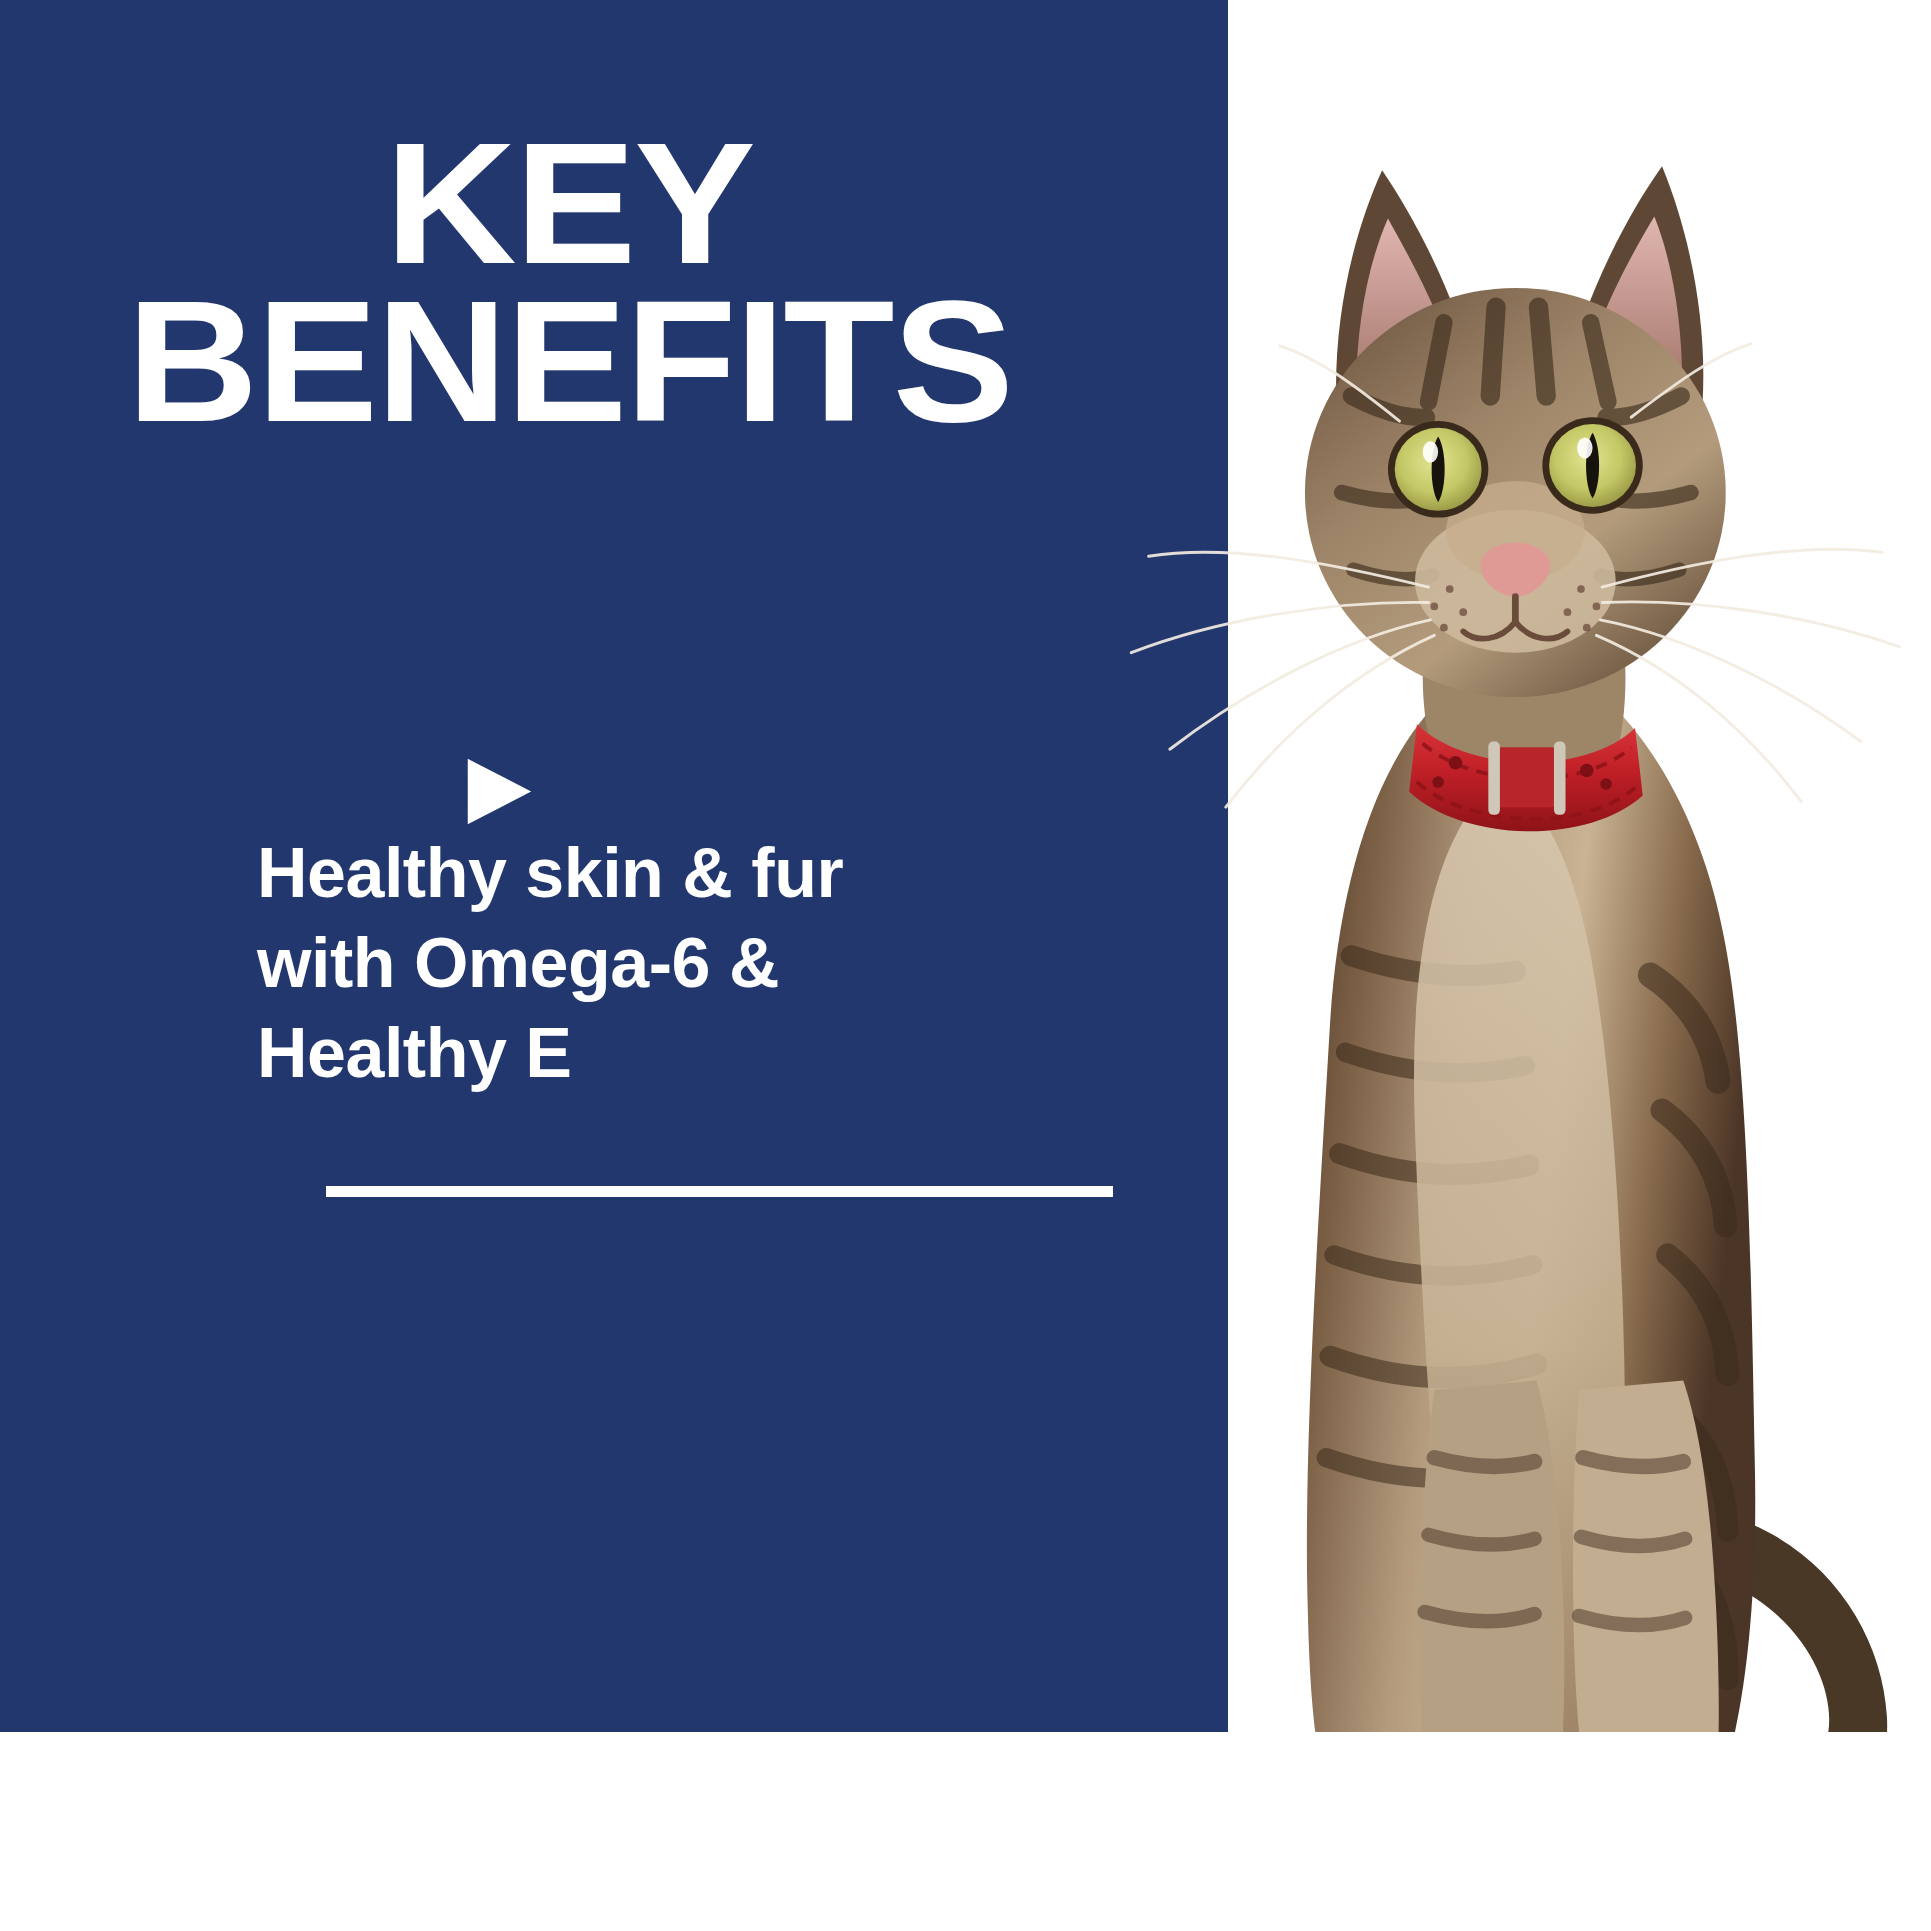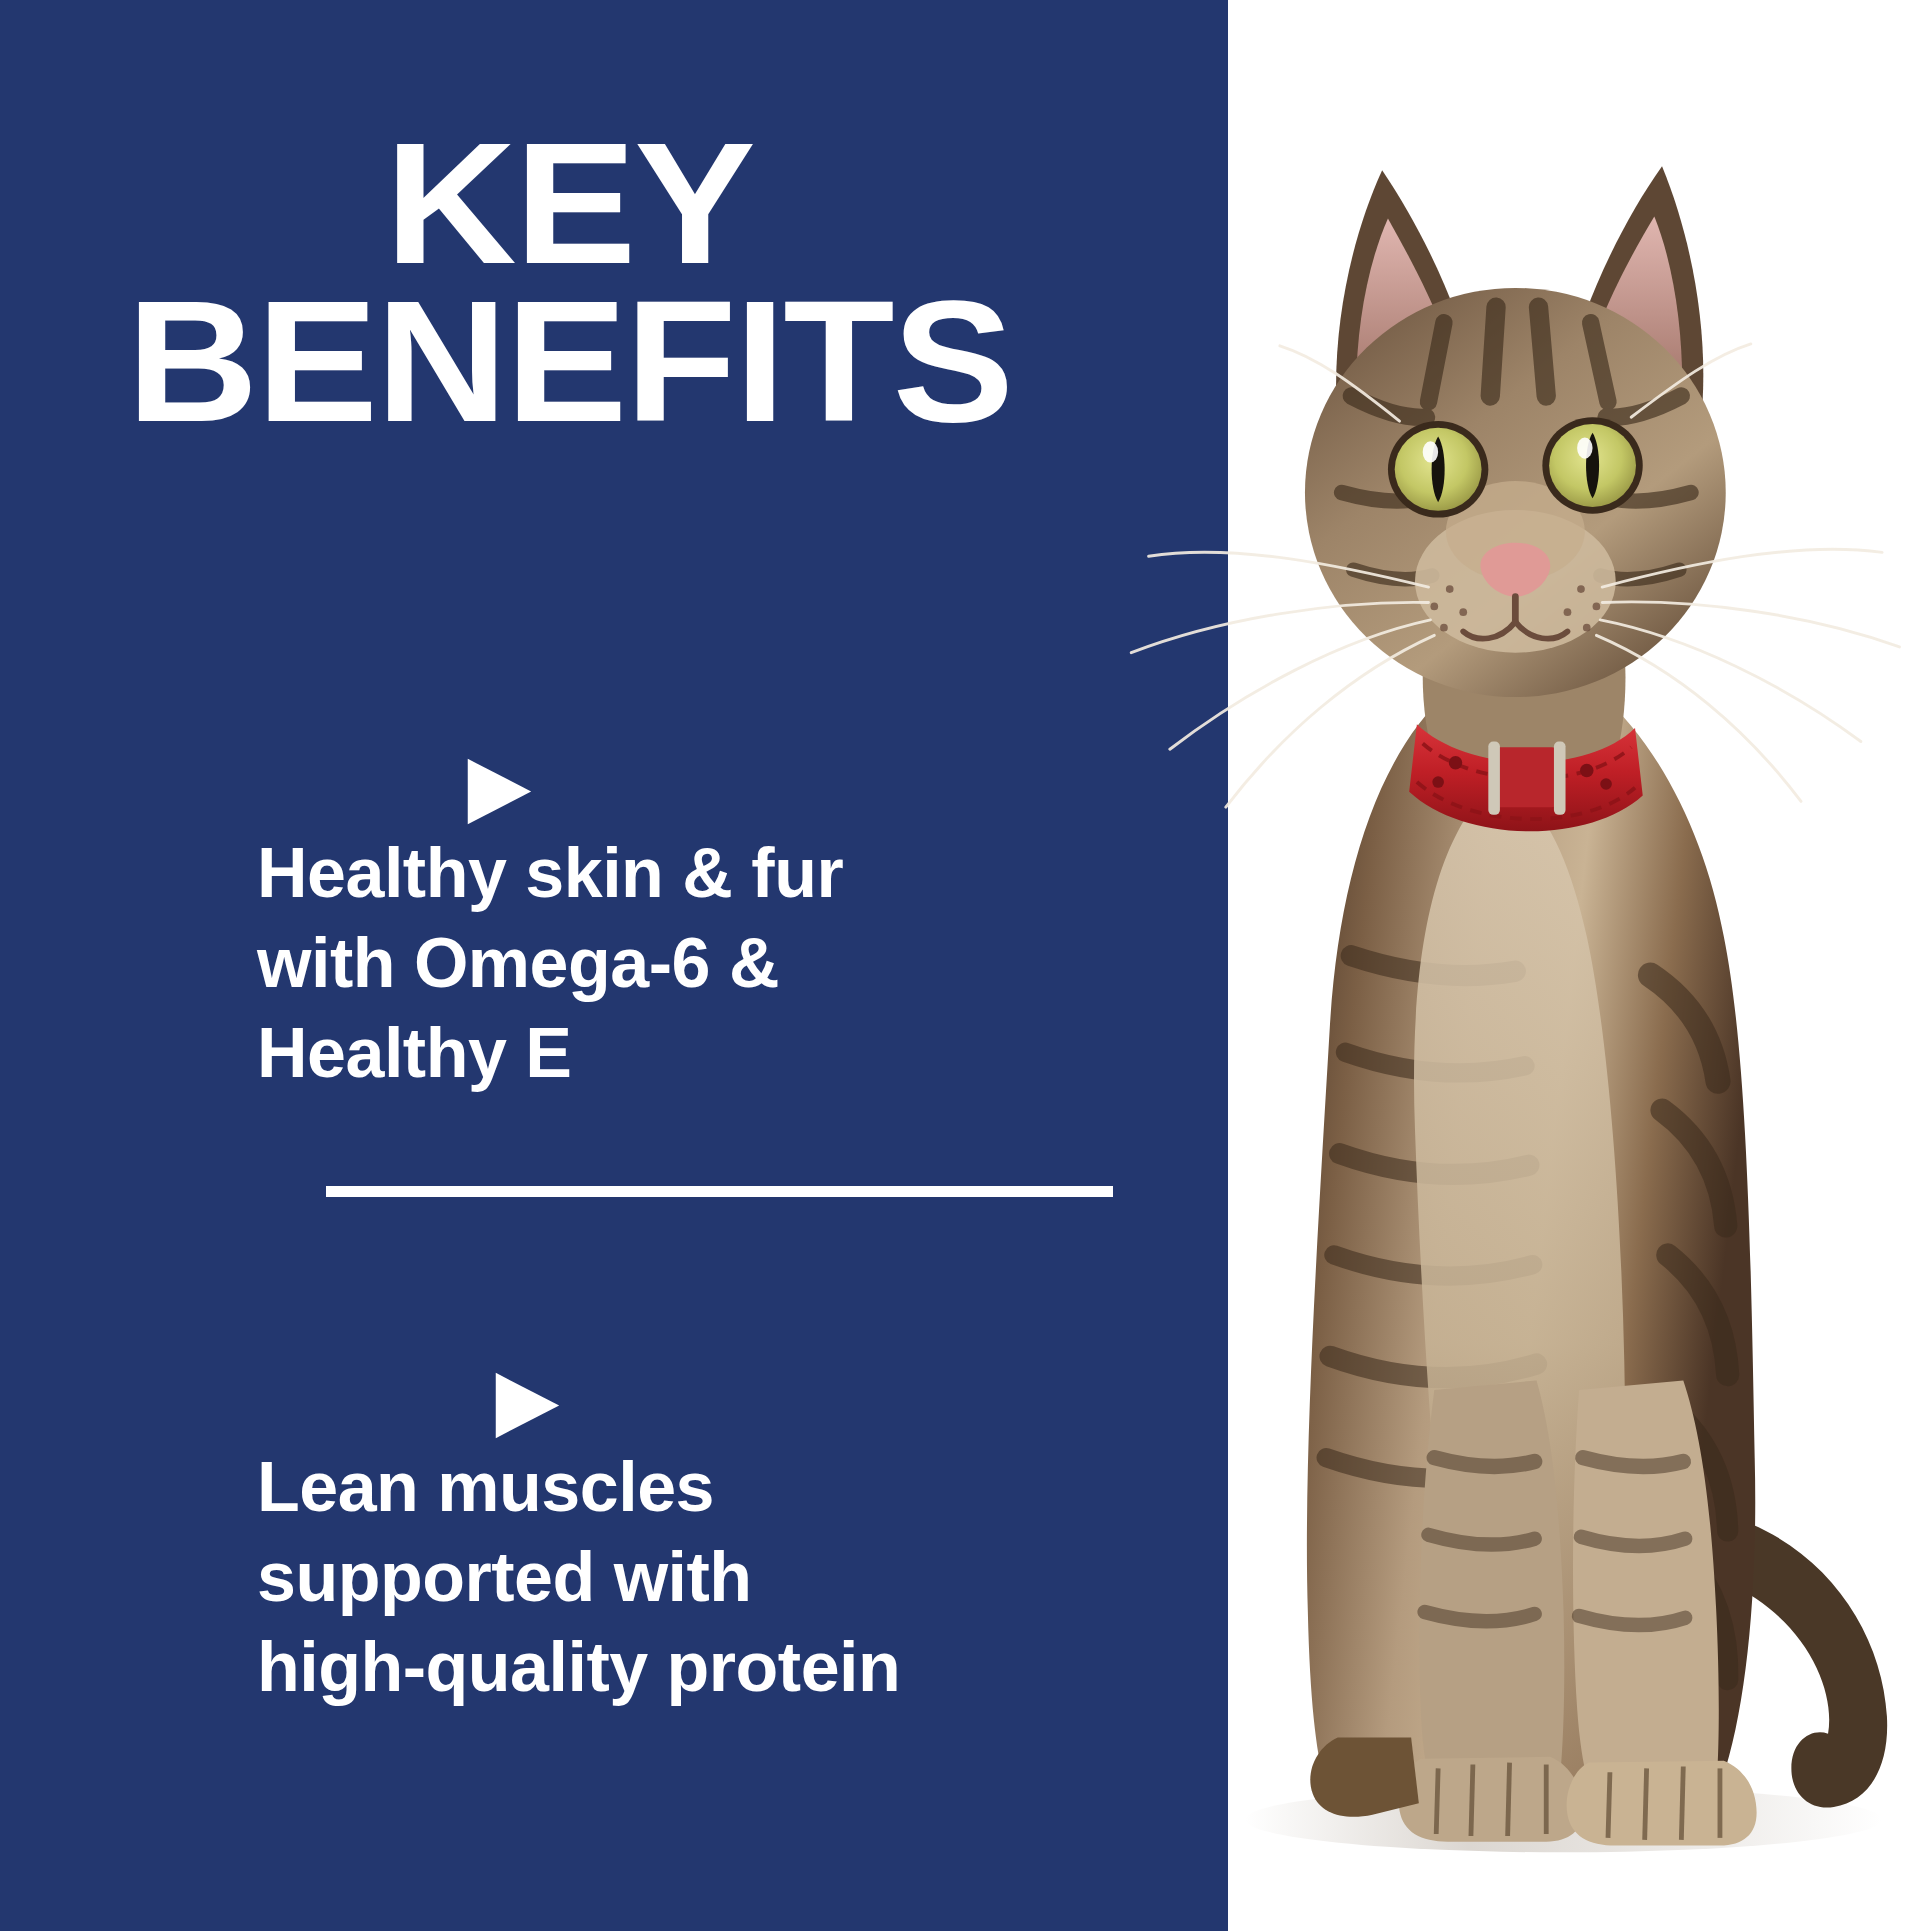--- a/index.html
+++ b/index.html
@@ -10,21 +10,21 @@
   body {
     width: 1931px;
     height: 1931px;
     overflow: hidden;
     font-family: "Liberation Sans", sans-serif;
   }
 
   .poster {
     position: relative;
     width: 1931px;
-    height: 1931px;
+    height: 1732px;
     background: #ffffff;
     overflow: hidden;
   }
 
   
   .blue-panel {
     position: absolute;
     left: 0;
     top: 0;
     width: 1228px;
@@ -121,32 +121,20 @@
     </div>
     <div class="benefit-text">
       <span>Healthy skin &amp; fur</span>
       <span>with Omega-6 &amp;</span>
       <span>Healthy E</span>
     </div>
   </div>
 
   <div class="divider"></div>
 
-  <div class="benefit benefit-2">
-    <div class="tri-bullet">
-      <svg width="73" height="73" viewBox="0 0 76 76" aria-hidden="true">
-        <polygon points="6,4 72,38 6,72" fill="#ffffff"></polygon>
-      </svg>
-    </div>
-    <div class="benefit-text">
-      <span>Lean muscles</span>
-      <span>supported with</span>
-      <span>high-quality protein</span>
-    </div>
-  </div>
 
   <div class="cat-stage">
     <svg width="830" height="1825" viewBox="0 0 860 1890" aria-hidden="true">
       <defs>
         <linearGradient id="furBody" x1="0" y1="0" x2="1" y2="0.3">
           <stop offset="0%" stop-color="#4a3526"></stop>
           <stop offset="18%" stop-color="#7b5f45"></stop>
           <stop offset="42%" stop-color="#b49b7e"></stop>
           <stop offset="62%" stop-color="#c9b394"></stop>
           <stop offset="82%" stop-color="#8a6c4e"></stop>

